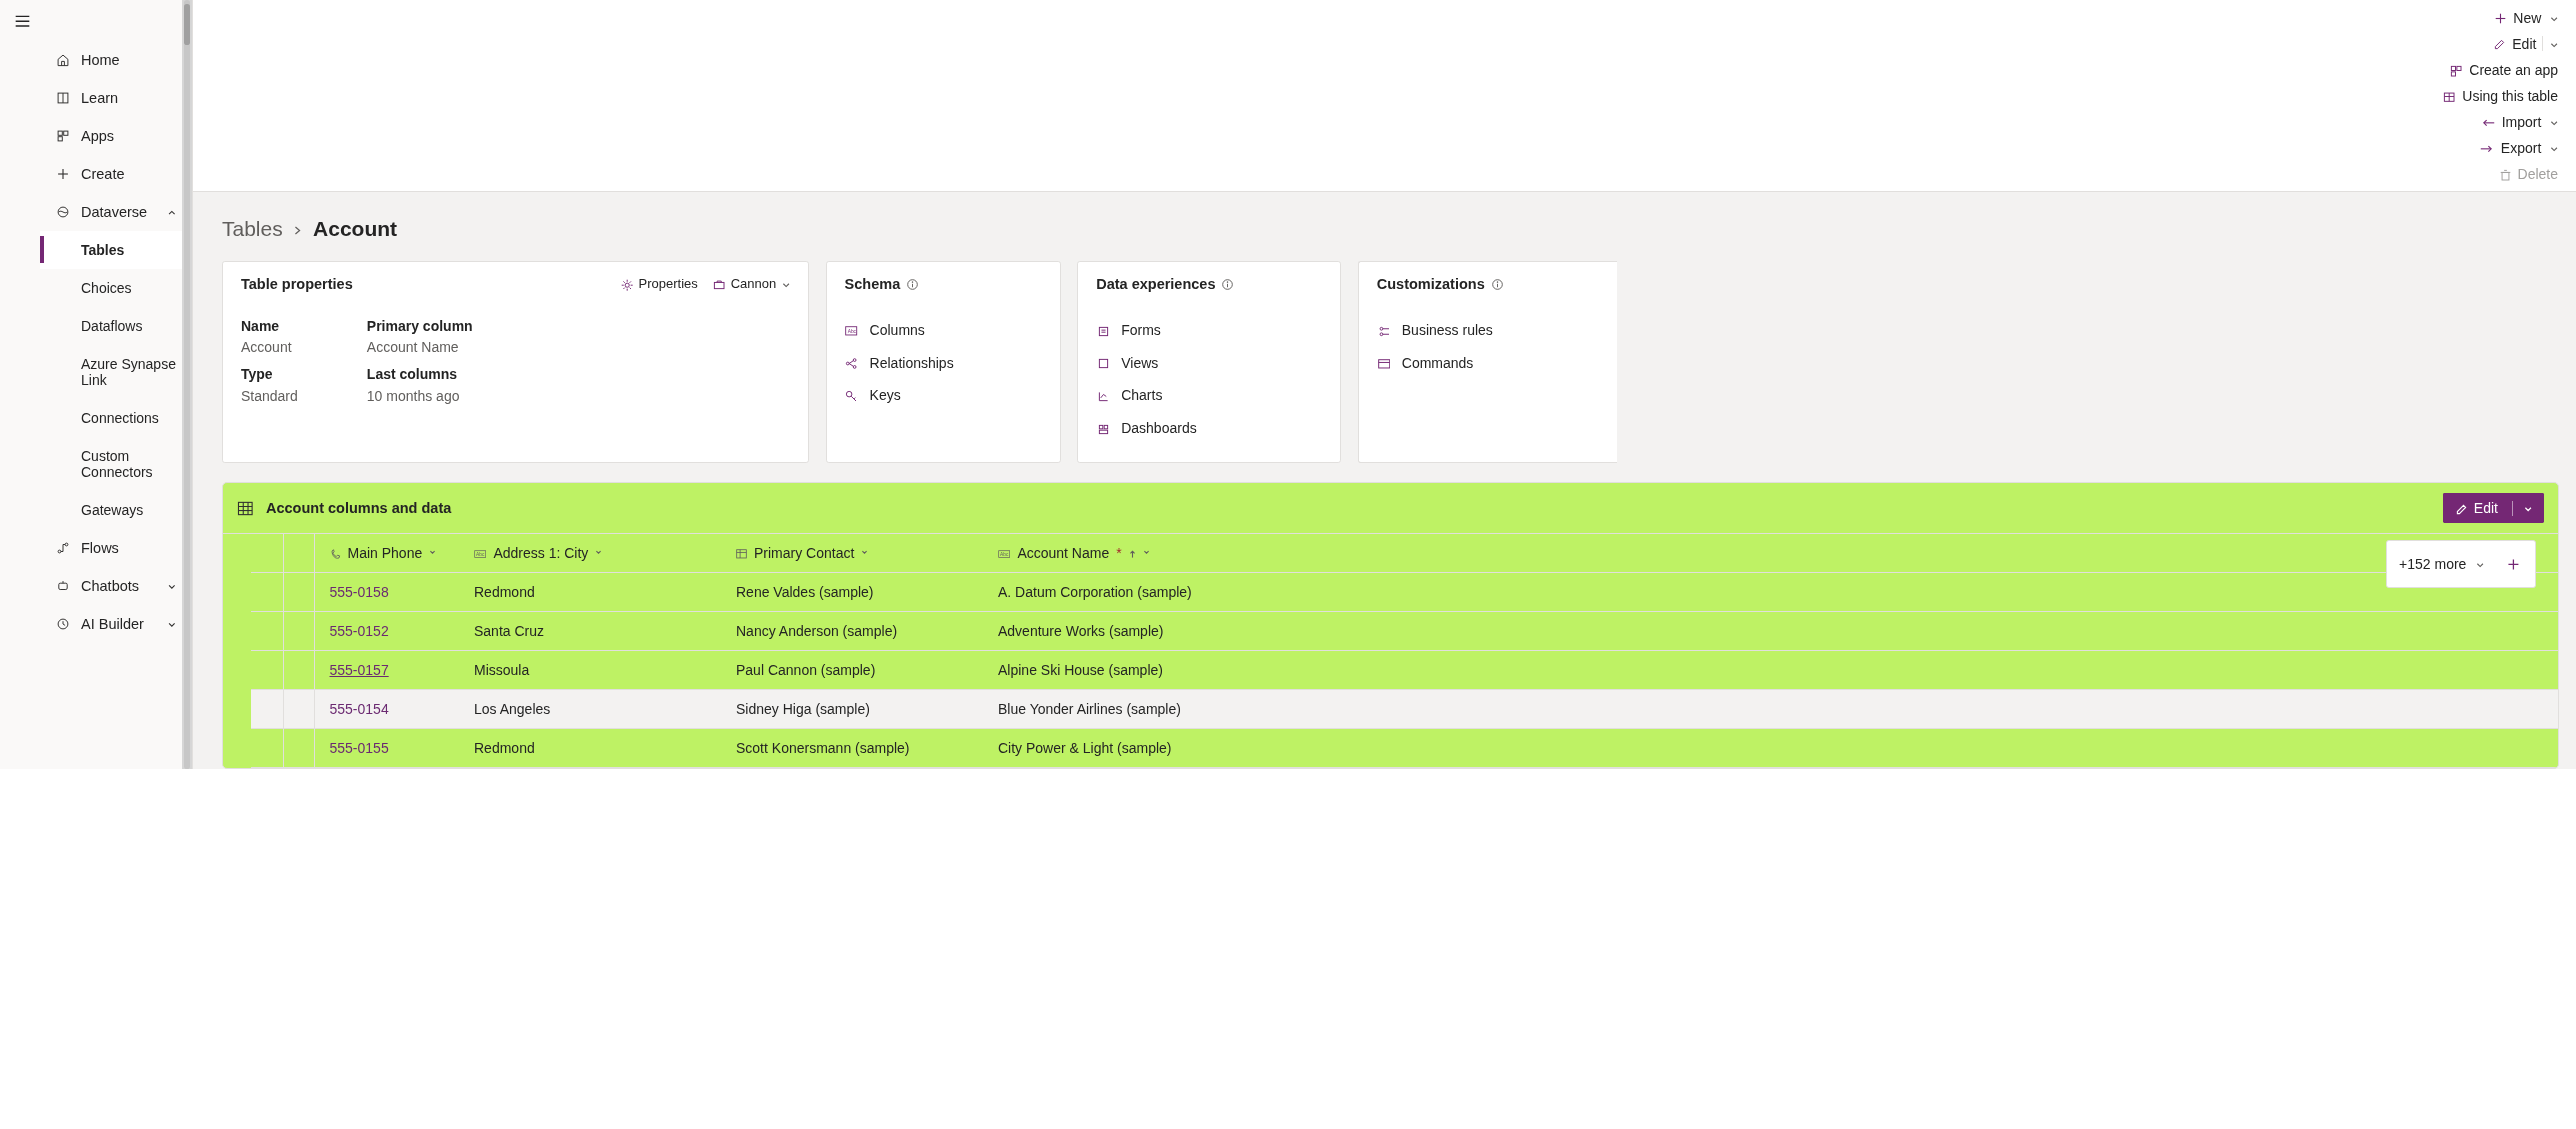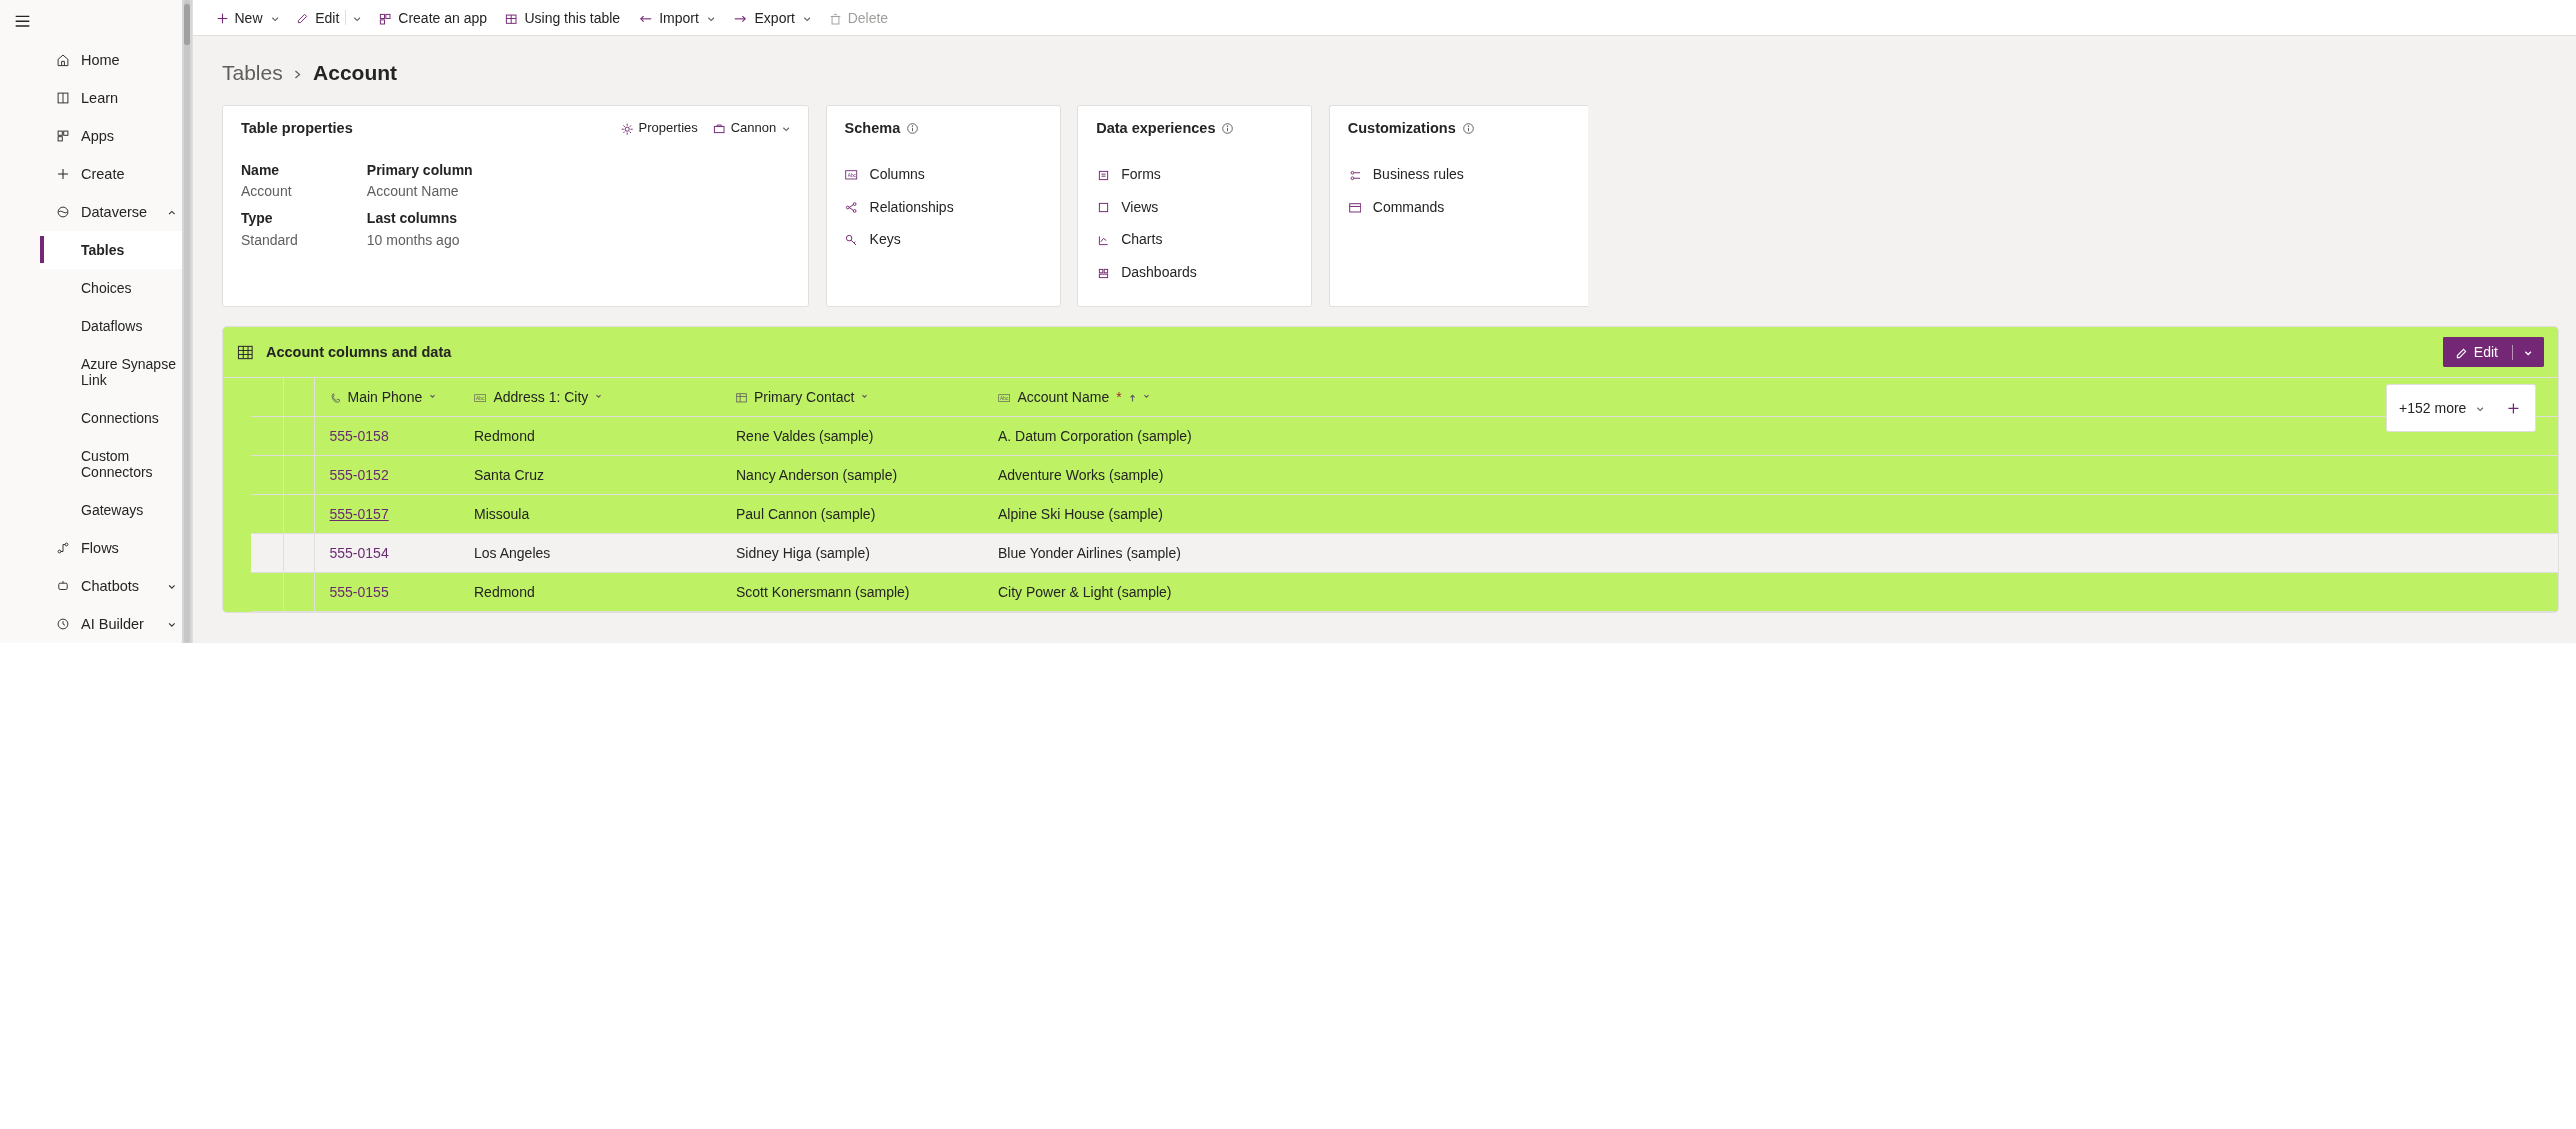--- a/index.html
+++ b/index.html
@@ -23,21 +23,21 @@
   .hamburger svg{stroke:#323130;}
   .sb-item { display:flex; align-items:center; gap:11px; padding:11px 15px; font-size:14.5px; color:#242424; cursor:pointer;margin-left:40px; }
   .sb-item .ic{width:15px;display:flex;justify-content:center;}
   .sb-item.sub { padding-left:41px; font-size:14px;}
   .sb-item.selected { background:#fff; font-weight:600; position:relative;}
   .sb-item.selected::before{content:"";position:absolute;left:0;top:5.5px;bottom:5.5px;width:3.5px;background:var(--accent);}
   .sb-item.collapsible .chev{margin-left:auto;}
 
   
   .main { flex:1; background:#f3f2f1; min-width:0;}
-  .cmdbar { display:flex; align-items:flex-end; gap:18px; background:#fff; border-bottom:0.7px solid var(--border); padding:9.7px 18px 9.7px 23.5px; font-size:14px;}
+  .cmdbar { display:flex; align-items:flex-end; gap:10px; background:#fff; border-bottom:0.7px solid var(--border); padding:9.7px 18px 9.7px 23.5px; font-size:14px;flex-direction:column;}
   .cmd { display:flex; align-items:center; gap:7px; color:#242424; cursor:pointer;}
   .cmd.disabled{color:#a19f9d; cursor:default;}
   .cmd .chev{margin-left:1.4px;}
   .cmd-sep{width:0.7px;height:15px;background:var(--border);margin:0 -1.4px;}
 
   .content{padding:25px 0 0 29px;}
   .crumbs{display:flex;align-items:center;gap:9.7px;font-size:21px;margin-bottom:19.3px;}
   .crumbs .root{color:#605e5c;font-weight:400;}
   .crumbs .cur{font-weight:600;}
 
@@ -355,21 +355,21 @@
                 <span class="ic"><svg width="12.4" height="12.4" fill="none" stroke="#742774" stroke-width="1.4" viewBox="0 0 18 18">
                     <circle cx="6" cy="6" r="4"></circle>
                     <line x1="9" y1="9" x2="16" y2="16"></line>
                     <line x1="13" y1="13" x2="15" y2="11"></line>
                   </svg></span>
                 <span>Keys</span>
               </div>
           </div>
         </div>
 
-        <div class="card" style="width:235px">
+        <div class="card" style="width:264px">
           <div class="card-head">
               <span class="ttl">
                 <span>Data experiences</span>
             <span class="info-icon"><svg width="11" height="11" fill="none" stroke="#605e5c" stroke-width="1.4" viewBox="0 0 16 16">
                     <circle cx="8" cy="8" r="7"></circle>
                     <line x1="8" y1="7" x2="8" y2="12"></line>
                     <circle cx="8" cy="4.5" r=".6" fill="#605e5c"></circle>
                   </svg></span>
               </span>
             </div>

